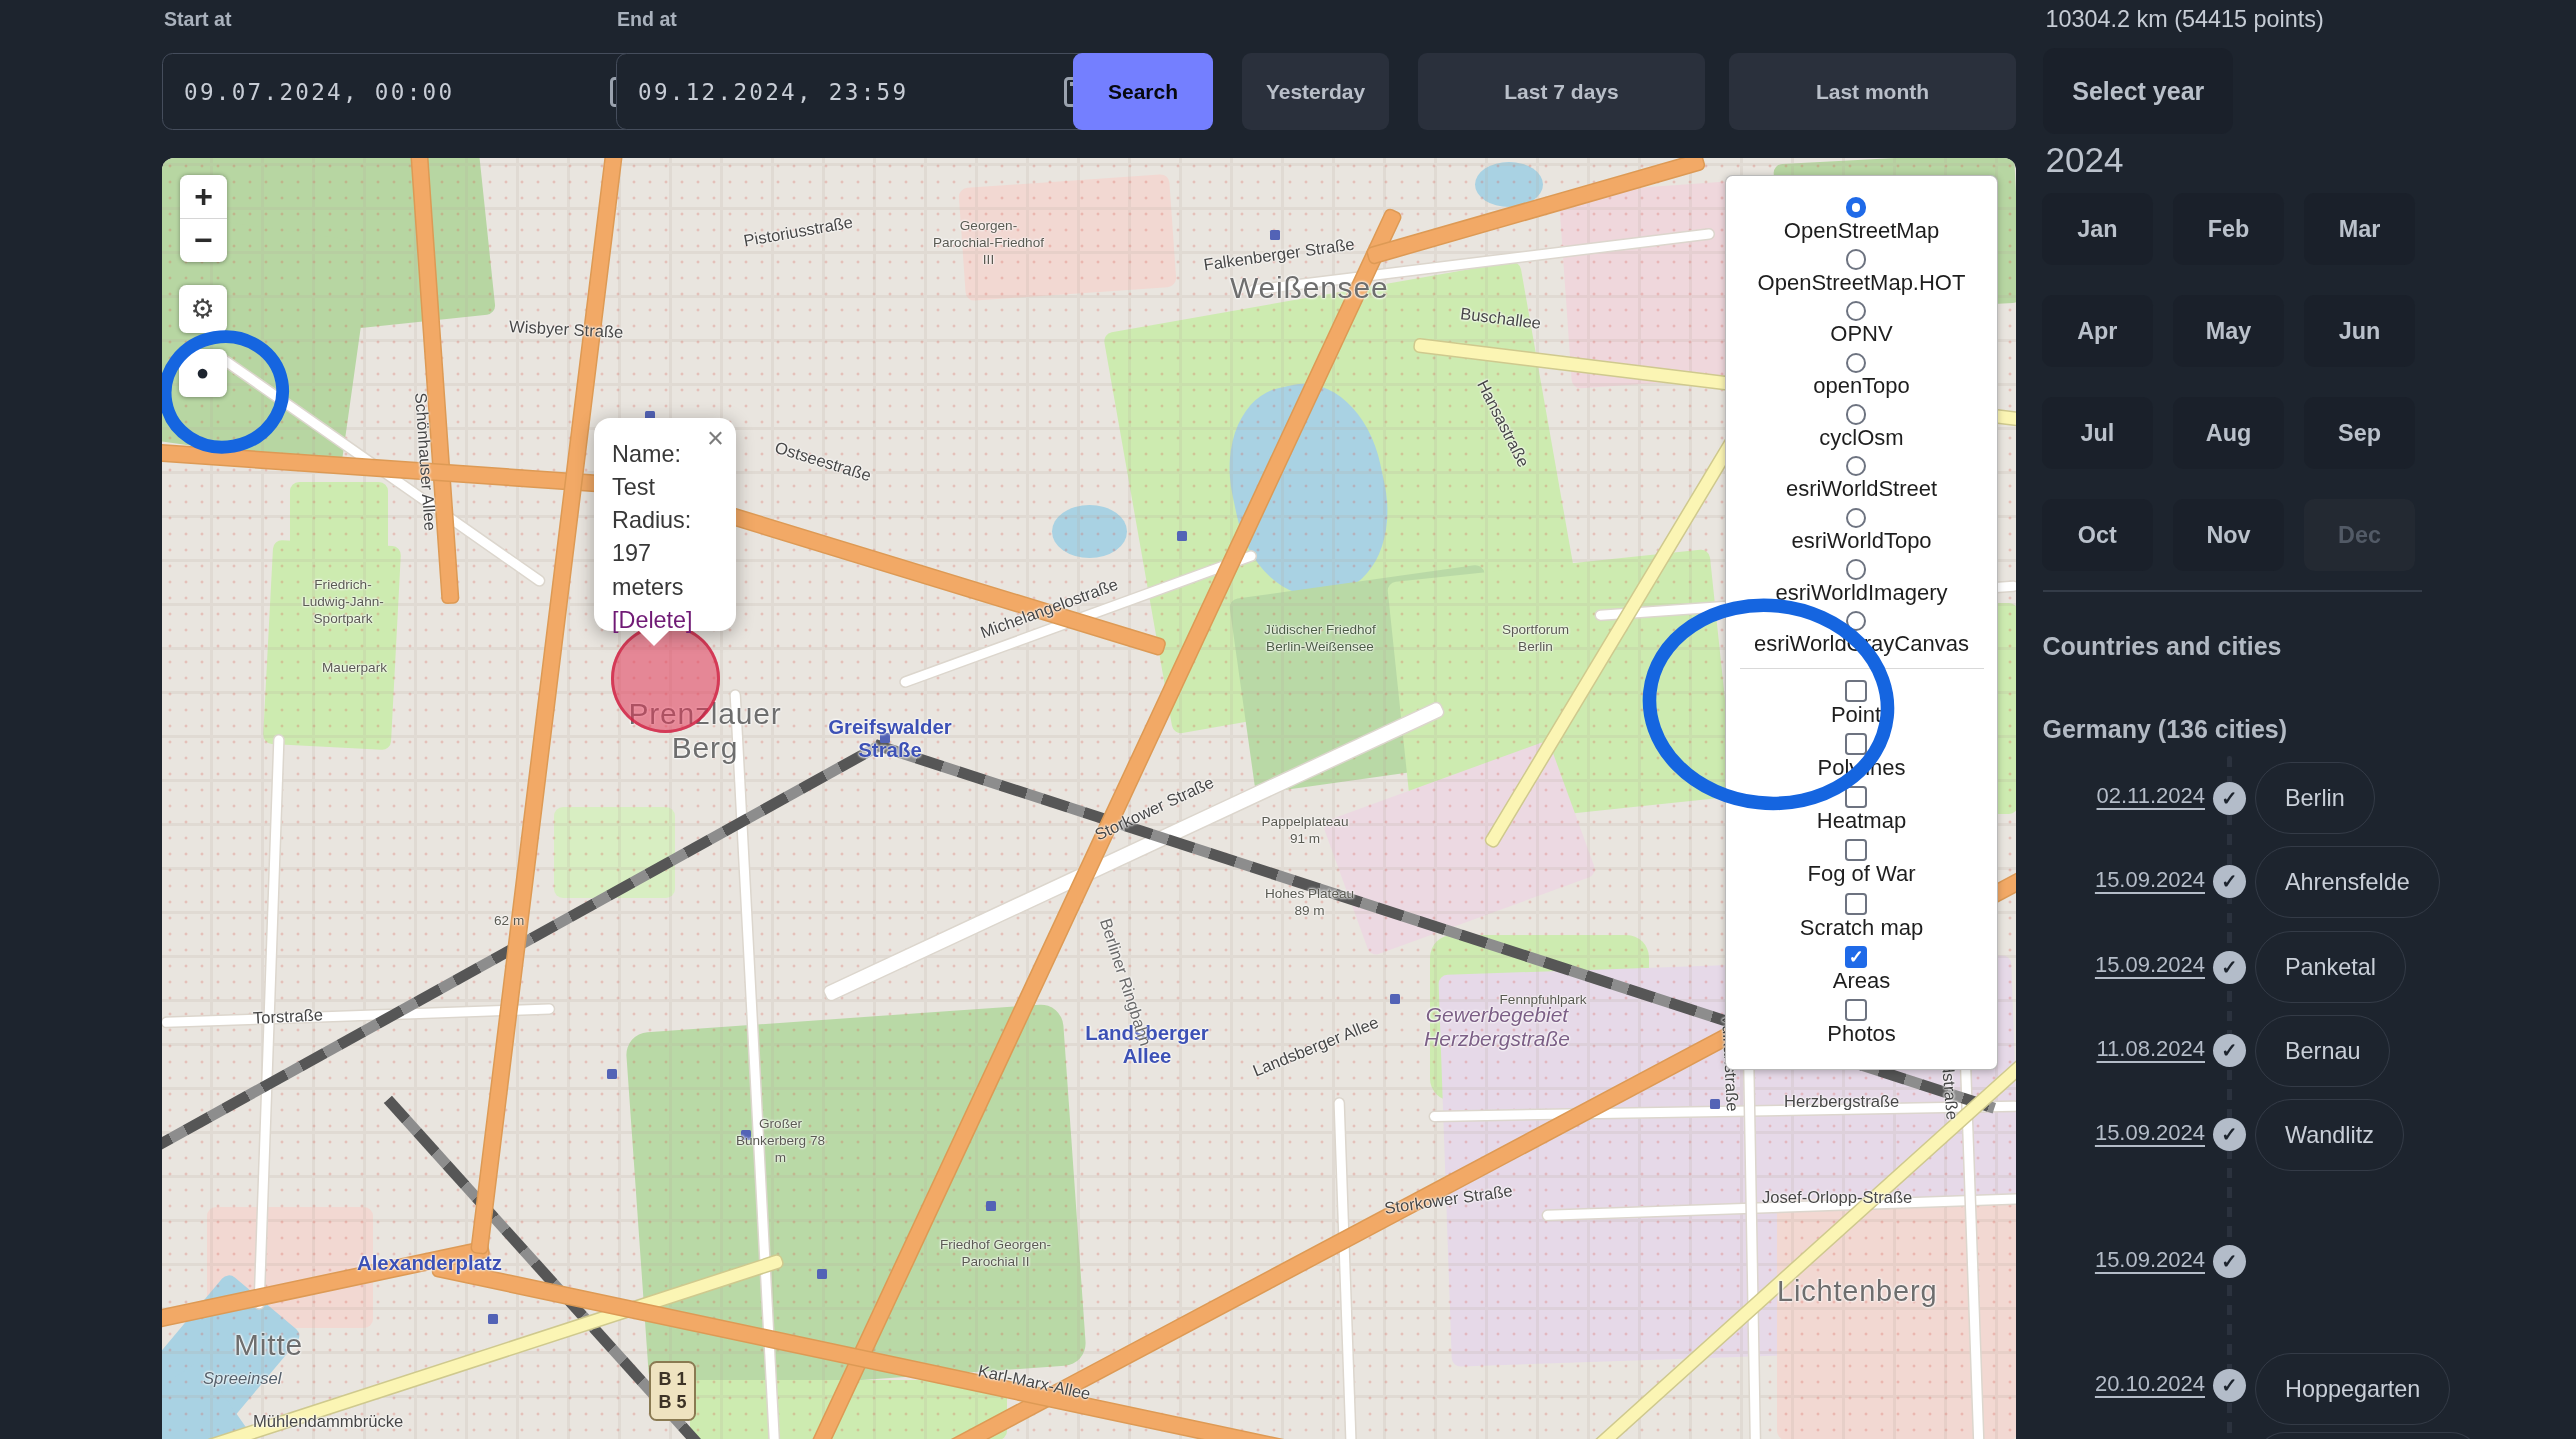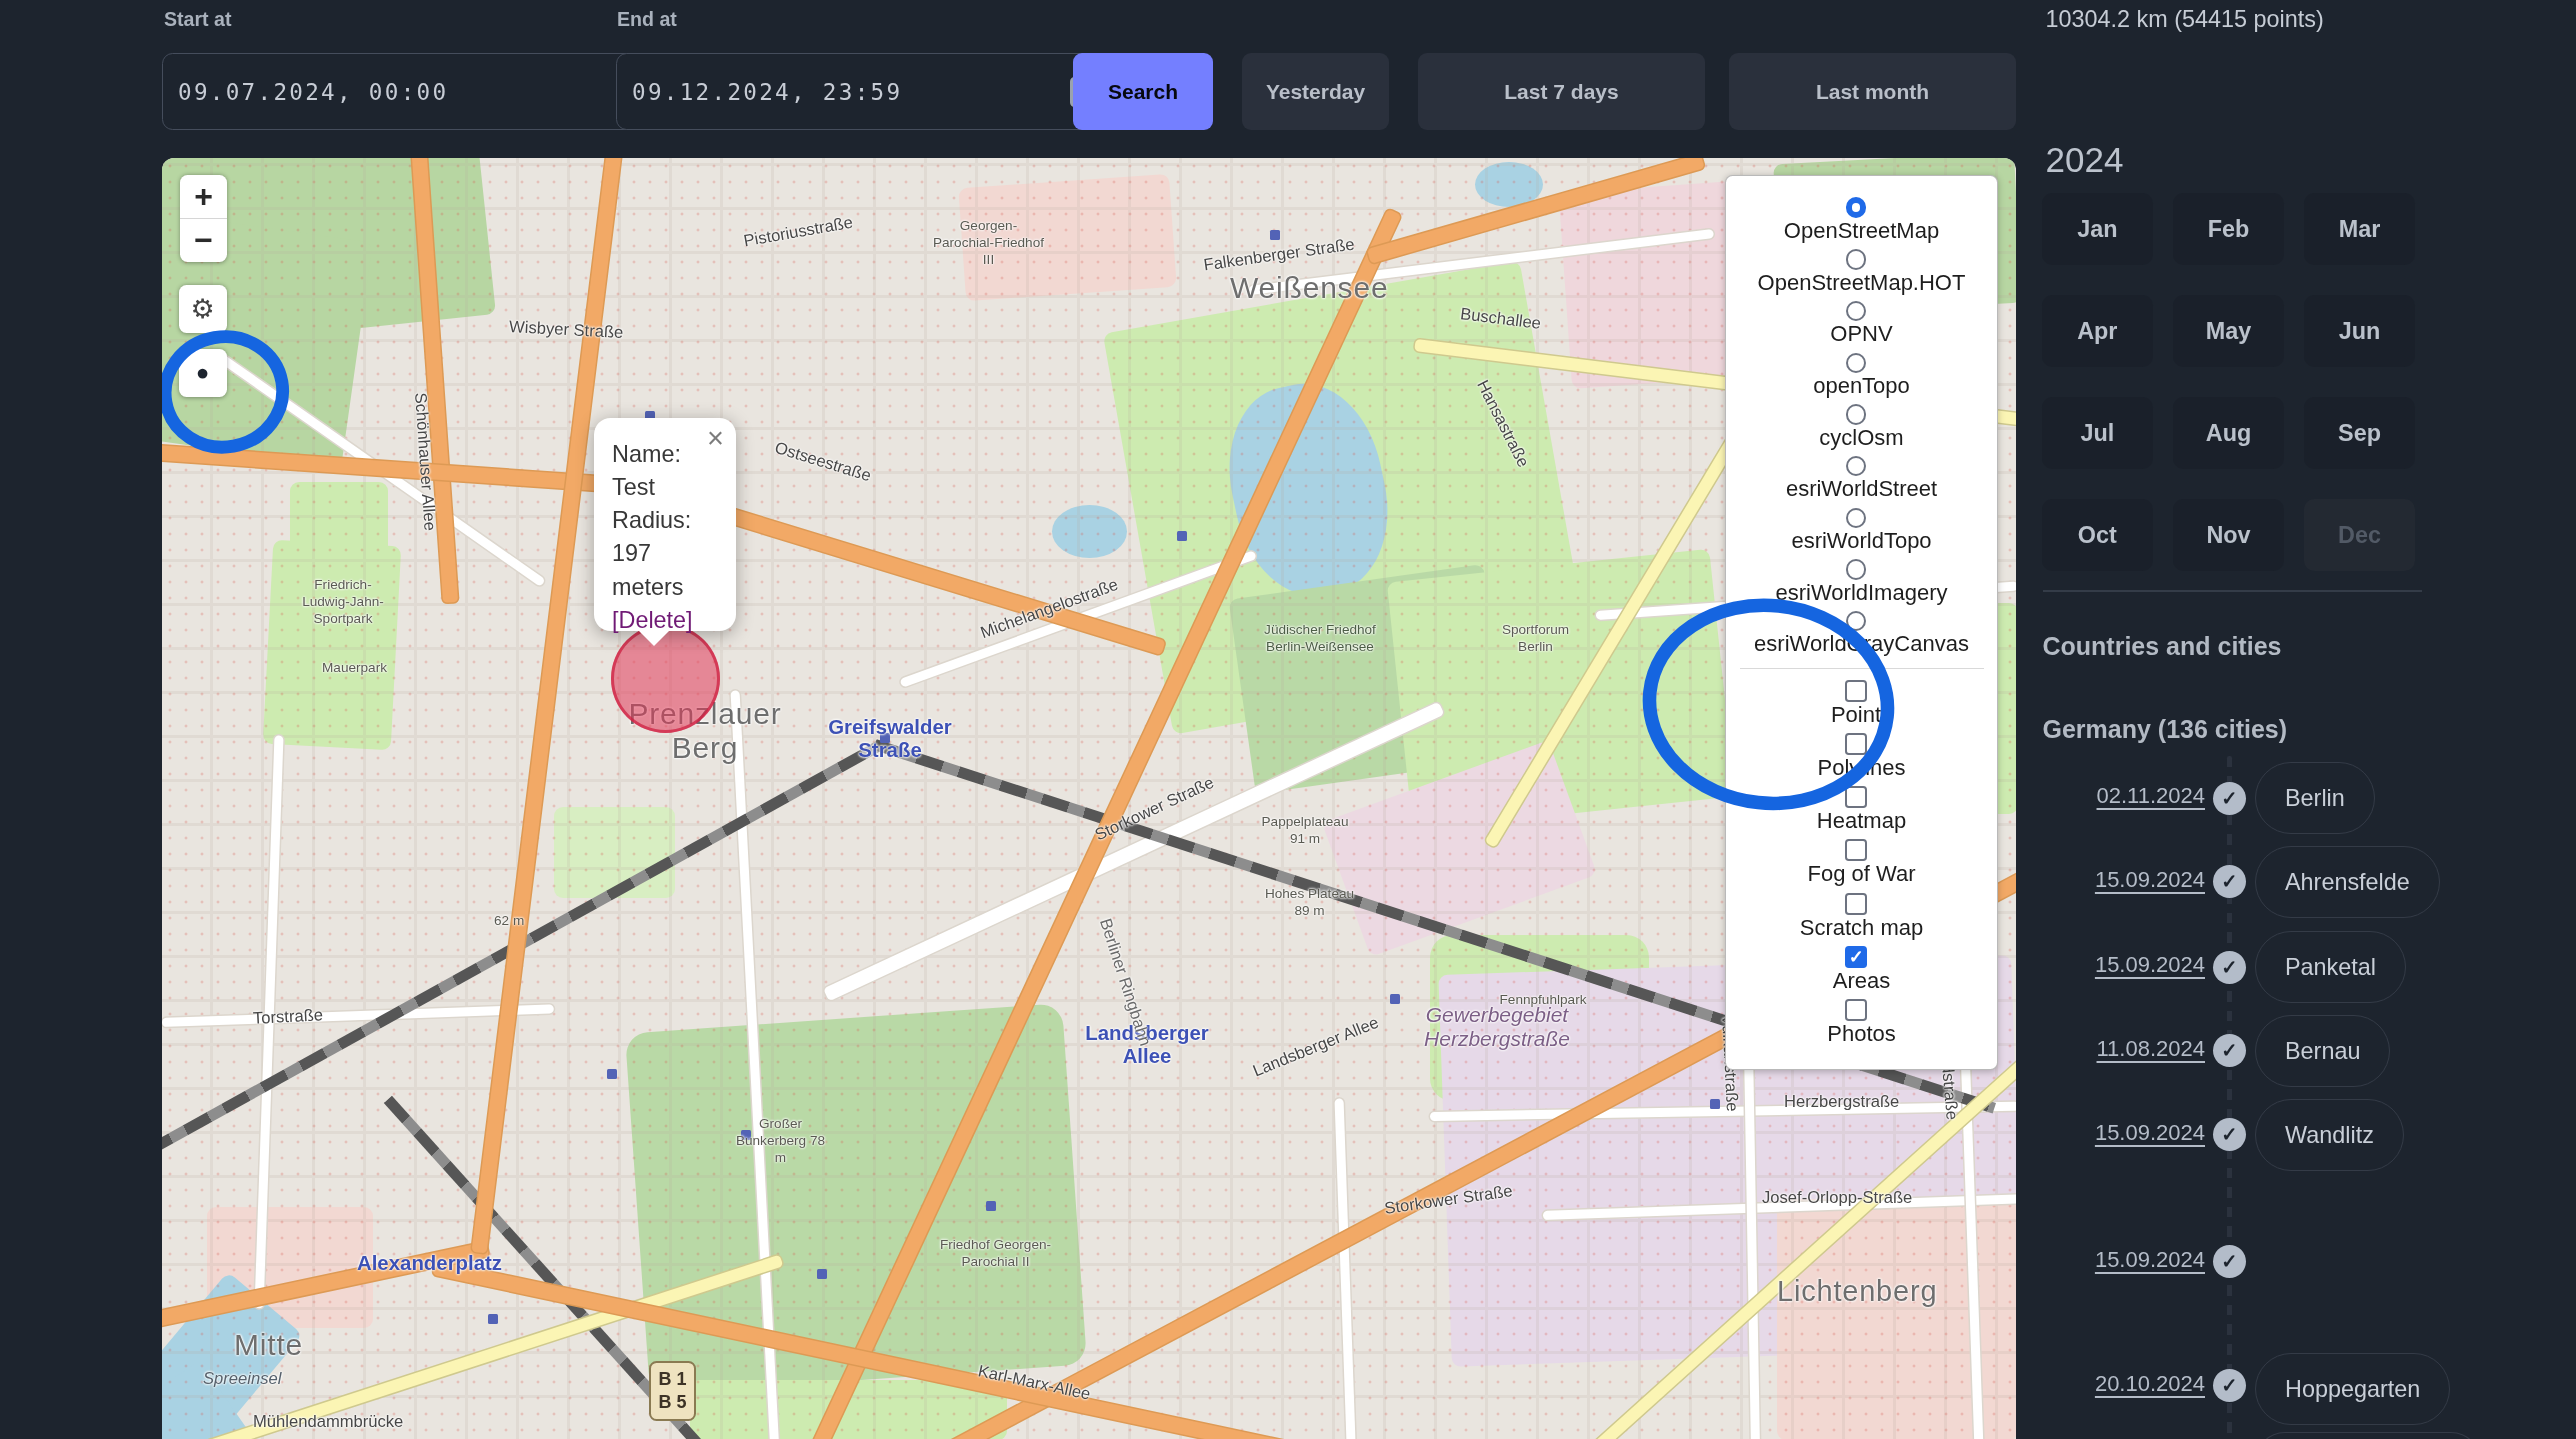--- a/index.html
+++ b/index.html
@@ -2,21 +2,21 @@
 <html style="font-size:12px"><head>
 <meta charset="utf-8">
 <style>
   html,body{margin:0;padding:0;background:#1d242e;}
   body{width:2576px;height:1440px;overflow:hidden;position:relative;
        font-family:"Liberation Sans",sans-serif;-webkit-font-smoothing:antialiased;}
   
   .fieldlabel{position:absolute;top:7.5px;font-size:19.6px;font-weight:700;color:#a9b1bc;}
   .dateinput{position:absolute;top:53px;height:77px;width:502px;border:1.5px solid #454d5c;
              border-radius:10.6px;display:flex;align-items:center;justify-content:space-between;
-             padding:0 15px;box-sizing:border-box;background:#1d242e;}
+             padding:0 21px;box-sizing:border-box;background:#1d242e;}
   .dateinput .val{font-family:"DejaVu Sans Mono",monospace;font-size:22.6px;color:#c7ccd5;letter-spacing:2.3px;}
   .calicon{width:26px;height:24px;border:3px solid #9aa2ae;border-radius:4.5px;position:relative;}
   .calicon:before{content:"";position:absolute;left:3px;right:3px;top:2.3px;height:4.5px;
                   background:repeating-linear-gradient(90deg,#9aa2ae 0 3px,transparent 3px 6px);}
   .btn{position:absolute;top:53px;height:77px;border:none;border-radius:9px;
        font-size:21px;font-weight:700;font-family:"Liberation Sans",sans-serif;
        display:flex;align-items:center;justify-content:center;cursor:pointer;}
   .btn.primary{background:#747fff;color:#06080f;}
   .btn.ghost{background:#2a303c;color:#b9bfc9;}
   
@@ -337,20 +337,21 @@
   </div>
 
   <svg class="ink" viewBox="0 0 2457 1698">
     <ellipse cx="82" cy="310" rx="78" ry="73" fill="none" stroke="#1565e0" stroke-width="17" stroke-linecap="round" transform="rotate(-10 82 310)"></ellipse>
     <ellipse cx="2129" cy="724" rx="158" ry="131" fill="none" stroke="#1565e0" stroke-width="18" stroke-linecap="round" transform="rotate(6 2129 724)"></ellipse>
   </svg>
 </div>
 
 <div class="sidebar">
   <div class="distance">10304.2 km (54415 points)</div>
+  <button class="selyear">Select year</button>
   <div class="yearhead">2024</div>
 
   <button class="mbtn" style="left:0.8px;top:193px">Jan</button>
   <button class="mbtn" style="left:132px;top:193px">Feb</button>
   <button class="mbtn" style="left:263px;top:193px">Mar</button>
   <button class="mbtn" style="left:0.8px;top:295px">Apr</button>
   <button class="mbtn" style="left:132px;top:295px">May</button>
   <button class="mbtn" style="left:263px;top:295px">Jun</button>
   <button class="mbtn" style="left:0.8px;top:397px">Jul</button>
   <button class="mbtn" style="left:132px;top:397px">Aug</button>

